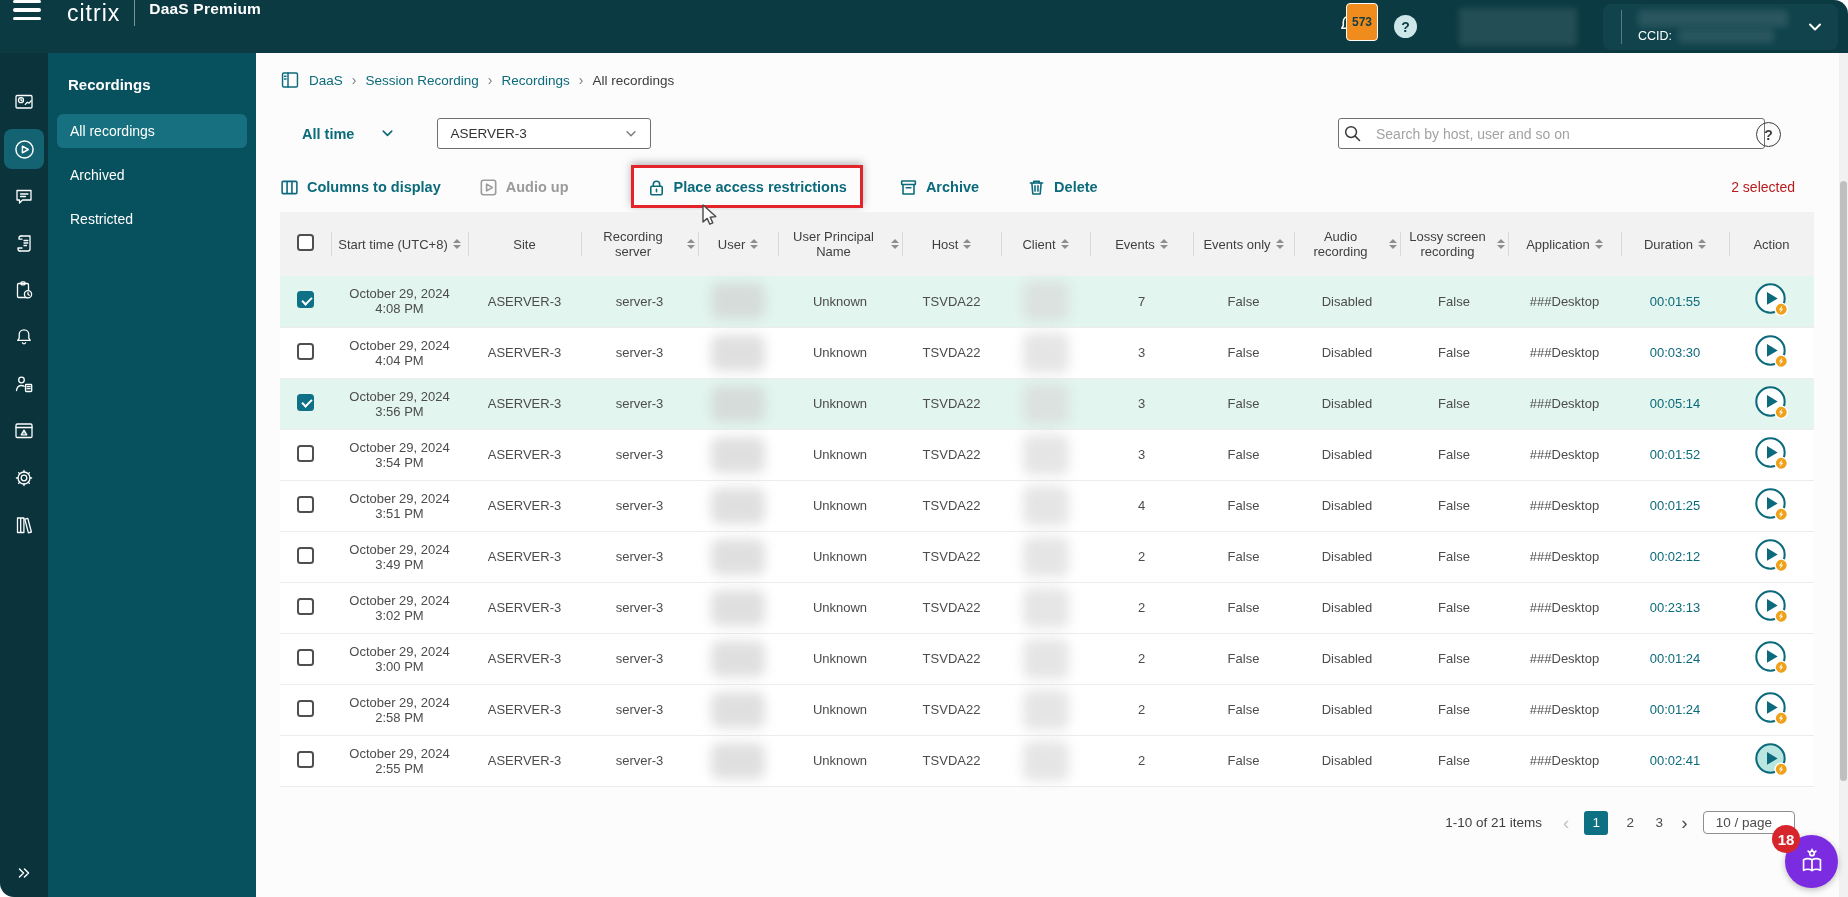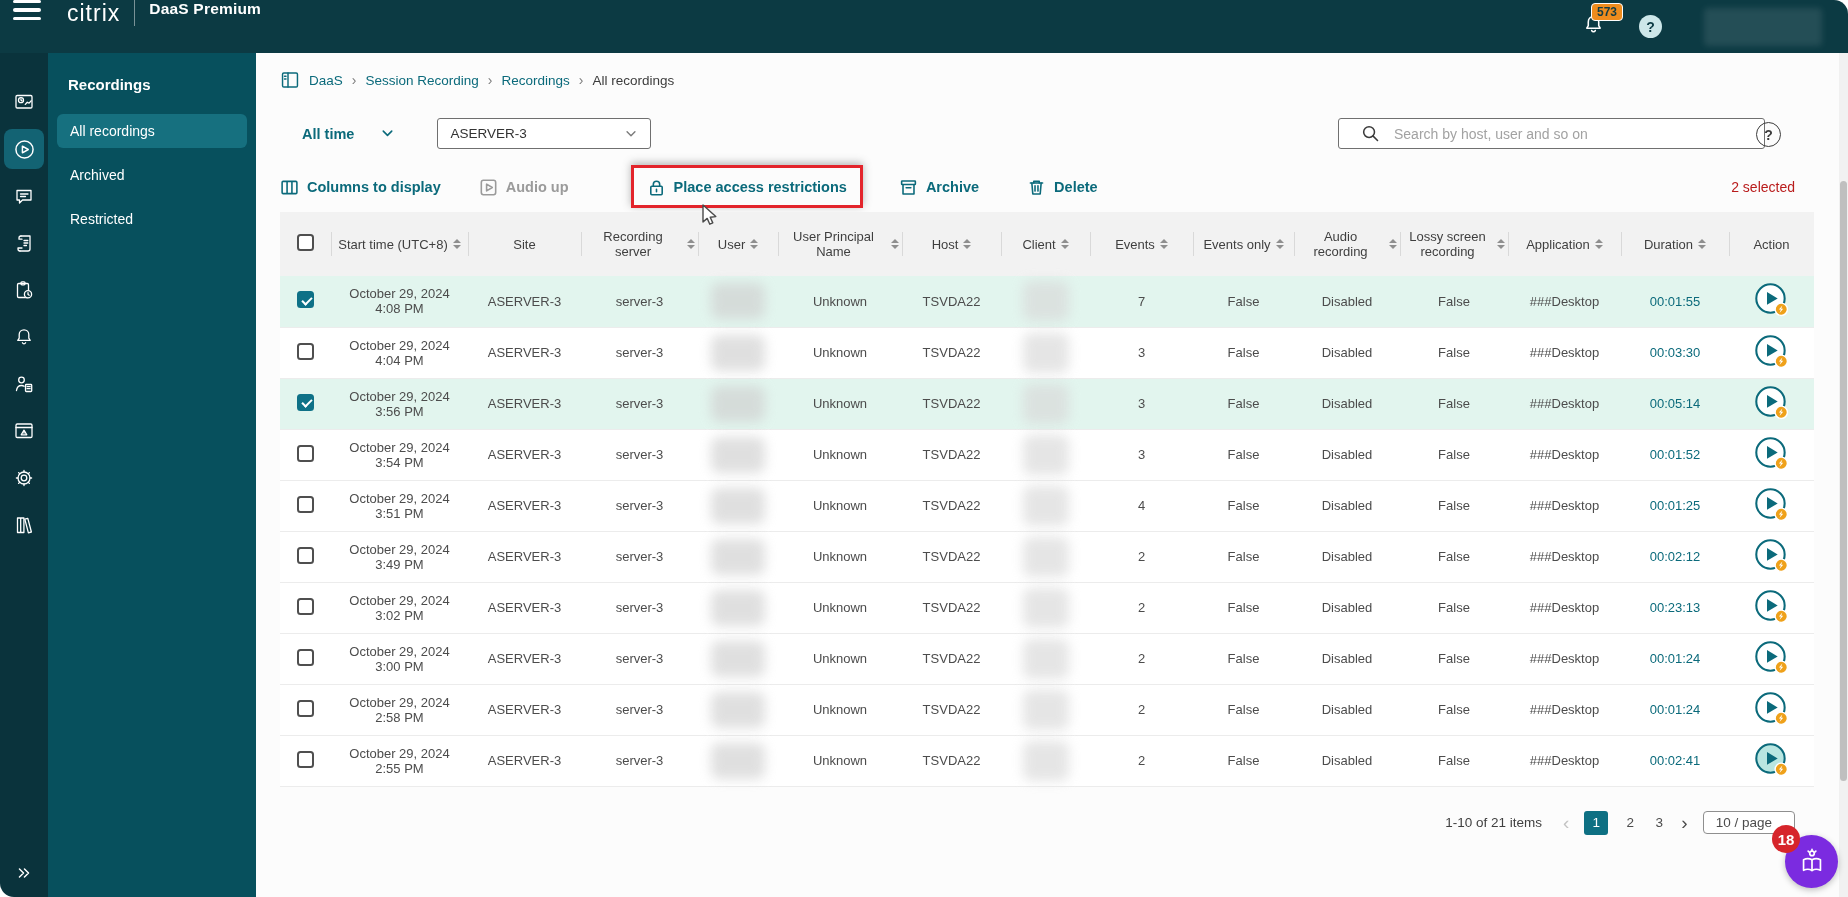--- a/index.html
+++ b/index.html
@@ -8,21 +8,21 @@
 
   
   .topbar { position:absolute; left:0; top:0; width:100%; height:53px; background:#0c3a43; display:flex; align-items:flex-start; z-index:30; }
   .hamburger { width:28px; height:20px; margin-left:13px; display:flex; flex-direction:column; justify-content:space-between; cursor:pointer; }
   .hamburger span { display:block; height:3.2px; background:#fff; border-radius:2px; }
   .brand { color:#fff; font-size:23px; font-weight:500; letter-spacing:1px; margin-left:26px; }
   .brand-sep { width:1px; height:26px; background:rgba(255,255,255,.45); margin:0 14px; }
   .product { color:#fff; font-size:15.5px; font-weight:700; letter-spacing:.2px; }
   .top-right { margin-left:auto; display:flex; align-items:center; height:100%; }
   .bell-wrap { position:relative; margin-right:34px; cursor:pointer; }
-  .bell-badge { position:absolute; top:-10px; left:9px; background:#ef8c1d; border:1.5px solid #fdfdfd; color:#123c45; font-size:12px; font-weight:700; border-radius:4px; padding:1px 5px; }
+  .bell-badge { position:absolute; top:-10px; left:9px; background:#ef8c1d; border:1.5px solid #fdfdfd; color:#123c45; font-size:12px; font-weight:700; border-radius:4px; padding:11px 5px; }
   .help-chip { width:23px; height:23px; border-radius:50%; background:#cde7e9; color:#0c3a43; font-size:14px; font-weight:700; display:flex; align-items:center; justify-content:center; margin-right:42px; cursor:pointer; }
   .blur-block { background:rgba(255,255,255,.10); border-radius:4px; filter:blur(3px); }
   .blur1 { width:118px; height:38px; margin-right:26px; }
   .acct { position:relative; display:flex; align-items:center; background:#11434d; border-radius:8px; height:46px; padding:0 14px 0 18px; margin-right:10px; }
   .acct-sep { width:1px; height:34px; background:rgba(255,255,255,.3); margin-right:16px; }
   .acct-col { display:flex; flex-direction:column; gap:2px; }
   .blur2 { width:150px; height:17px; }
   .ccid-row { display:flex; align-items:center; gap:6px; }
   .ccid-label { color:#fff; font-size:12.5px; }
   .blur3 { width:96px; height:14px; }
@@ -44,21 +44,21 @@
   .main { position:absolute; left:256px; top:53px; right:0; bottom:0; background:#fcfcfc; padding:0 53px 0 24px; }
 
   .crumbs { display:flex; align-items:center; gap:9px; margin-top:16px; height:22px; }
   .crumb-link { color:#0b6a7b; font-size:13.5px; cursor:pointer; }
   .crumb-sep { color:#7c7c7c; font-size:14px; }
   .crumb-current { color:#3c3c3c; font-size:13.5px; }
 
   .filter-row { position:relative; margin-top:27px; height:31px; display:flex; align-items:center; }
   .timefilter { display:flex; align-items:center; gap:26px; color:#0b6a7b; font-size:14.5px; font-weight:700; margin-left:22px; cursor:pointer; }
   .server-select { margin-left:42px; width:214px; height:31px; border:1px solid #6f6f6f; border-radius:3px; background:#fff; display:flex; align-items:center; justify-content:space-between; padding:0 12px; font-size:13.5px; color:#333; cursor:pointer; }
-  .search-wrap { position:absolute; right:30px; top:0; width:427px; height:31px; border:1px solid #707070; border-radius:3px; background:#fff; display:flex; align-items:center; padding:0 22px; }
+  .search-wrap { position:absolute; right:30px; top:0; width:427px; height:31px; border:1px solid #707070; border-radius:3px; background:#fff; display:flex; align-items:center; padding:0 4px; }
   .search-wrap input { border:none; outline:none; flex:1; font-size:14px; margin-left:14px; color:#333; font-family:"Liberation Sans",sans-serif; background:transparent; }
   .search-wrap input::placeholder { color:#a2a2a2; }
   .help-outline { position:absolute; right:-17px; top:3px; width:25px; height:25px; border:1.7px solid #3c3c3c; border-radius:50%; color:#3c3c3c; font-size:14px; font-weight:700; display:flex; align-items:center; justify-content:center; cursor:pointer; }
 
   .toolbar { margin-top:26px; height:24px; display:flex; align-items:center; }
   .tool-btn { display:flex; align-items:center; gap:8px; color:#0b6a7b; font-size:14.5px; font-weight:700; cursor:pointer; white-space:nowrap; }
   .tool-btn.disabled { color:#9b9b9b; cursor:default; }
   .gap1 { margin-left:38px; } .gap2 { margin-left:78px; } .gap3 { margin-left:52px; } .gap4 { margin-left:48px; }
   .restrict-wrap { position:relative; }
   .annotation-box { position:absolute; left:-16px; right:-16px; top:-13px; bottom:-11px; border:3px solid #e3242b; box-shadow:0 -2px 8px rgba(90,90,90,.45); pointer-events:none; }
@@ -123,20 +123,33 @@
     <div class="top-right">
       <div class="bell-wrap">
         <svg width="23" height="23" viewBox="0 0 22 22" fill="none" stroke="#fff" stroke-width="1.5" stroke-linecap="round" stroke-linejoin="round">
           <path d="M11 3.5c2.9 0 5 2.1 5 5v3.6l1.4 2.4H4.6L6 12.1V8.5c0-2.9 2.1-5 5-5z"></path>
           <path d="M9.3 16.8a1.9 1.9 0 0 0 3.4 0"></path>
         </svg>
         <span class="bell-badge">573</span>
       </div>
       <div class="help-chip">?</div>
       <div class="blur-block blur1"></div>
+      <div class="acct">
+        <div class="acct-sep"></div>
+        <div class="acct-col">
+          <div class="blur-block blur2"></div>
+          <div class="ccid-row">
+            <span class="ccid-label">CCID:</span>
+            <span class="blur-block blur3"></span>
+          </div>
+        </div>
+        <svg class="chev-down" width="18" height="18" viewBox="0 0 18 18" fill="none" stroke="#fff" stroke-width="2" stroke-linecap="round" stroke-linejoin="round">
+          <path d="M4 6.5l5 5 5-5"></path>
+        </svg>
+      </div>
     </div>
   </div>
 
   <div class="rail">
     <div class="rail-item">
       <svg width="22" height="22" viewBox="0 0 22 22" fill="none" stroke="#fff" stroke-width="1.3" stroke-linecap="round" stroke-linejoin="round">
         <rect x="3" y="4.5" width="16" height="12.5" rx="1.2"></rect>
           <circle cx="8" cy="9.2" r="2.5"></circle>
           <path d="M8 7.8v1.4l1 .7"></path>
           <path d="M12.3 13.4l2-2.2 1.8 1 2-2.4"></path>

